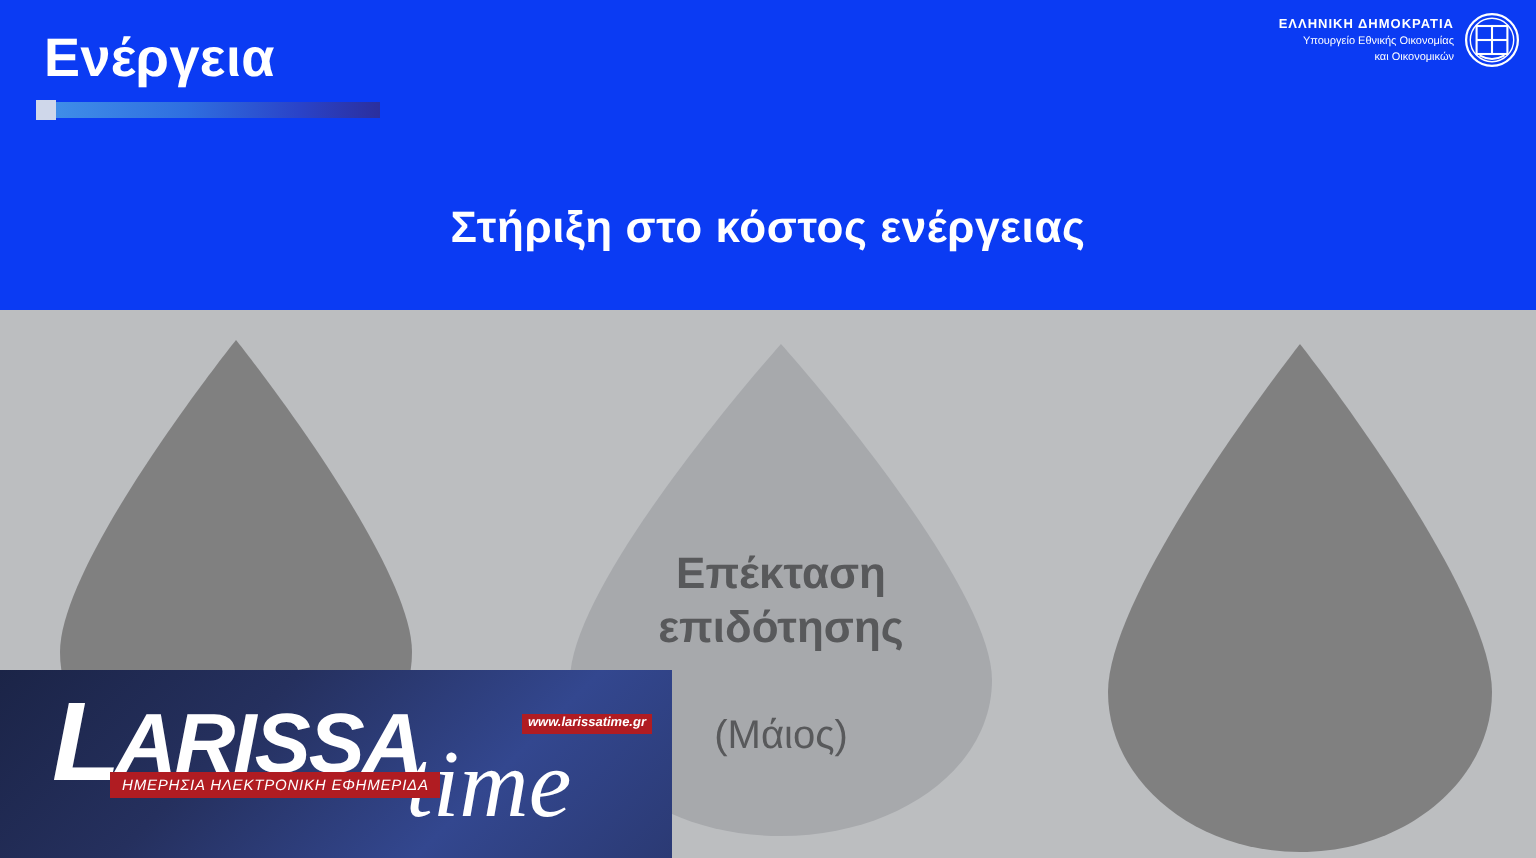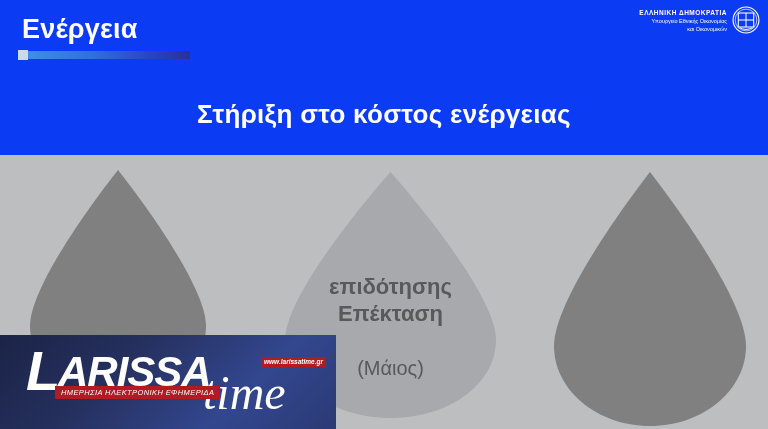--- a/index.html
+++ b/index.html
@@ -95,21 +95,21 @@
     flex: 0 0 auto;
   }
 
   .main-title {
     position: absolute;
     left: 0;
     top: 98px;
     width: 768px;
     text-align: center;
     color: #ffffff;
-    font-size: 26px;
+    font-size: 22px;
     font-weight: bold;
     letter-spacing: 0.3px;
     line-height: 32px;
   }
 
   
   .slide {
     position: absolute;
     left: 0;
     top: 155px;
@@ -290,22 +290,22 @@
       </svg>
     </div>
 
     <div class="drop drop-3">
       <svg width="196" height="258" viewBox="0 0 196 258">
         <path d="M98 2 C98 2 194 124 194 176 C194 220 151 256 98 256 C45 256 2 220 2 176 C2 124 98 2 98 2 Z" fill="#808080"></path>
       </svg>
     </div>
 
     <div class="drop-caption">
+      <div>Επέκταση</div>
       <div>επιδότησης</div>
-      <div>Επέκταση</div>
       <span class="sub">(Μάιος)</span>
     </div>
 
     <div class="watermark">
       <div class="wm-row">
         <div class="wm-l">
           <div class="wm-l-glyph">L</div>
         </div>
         <div class="wm-arissa">ARISSA</div>
         <div class="wm-time">time</div>

